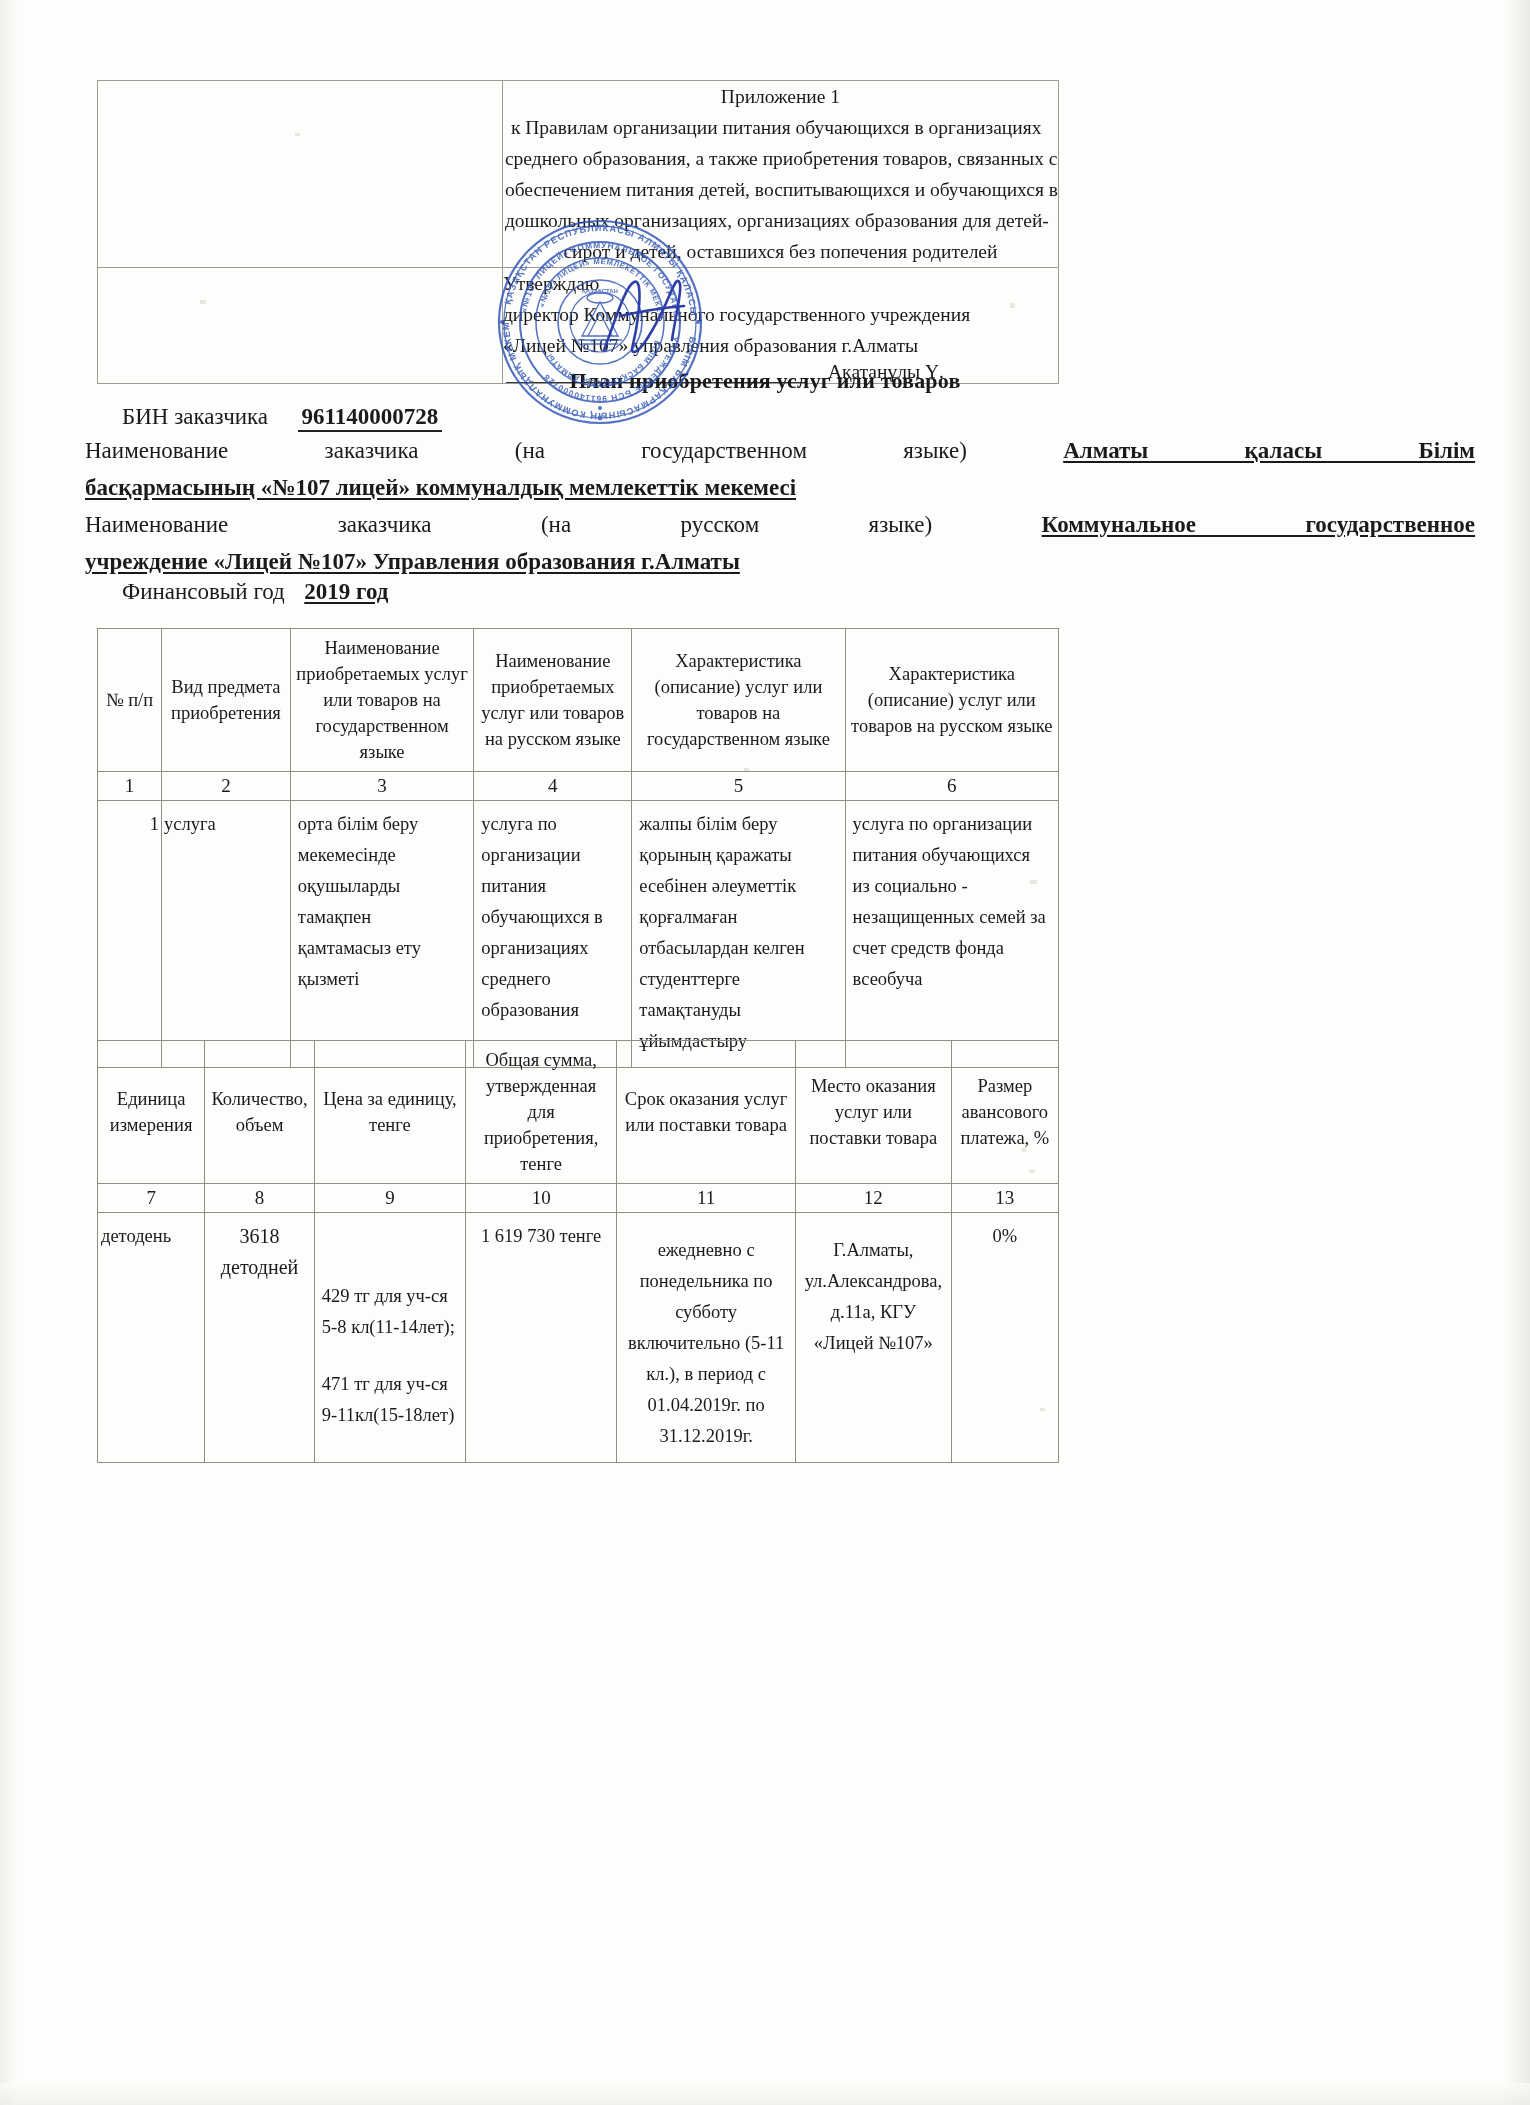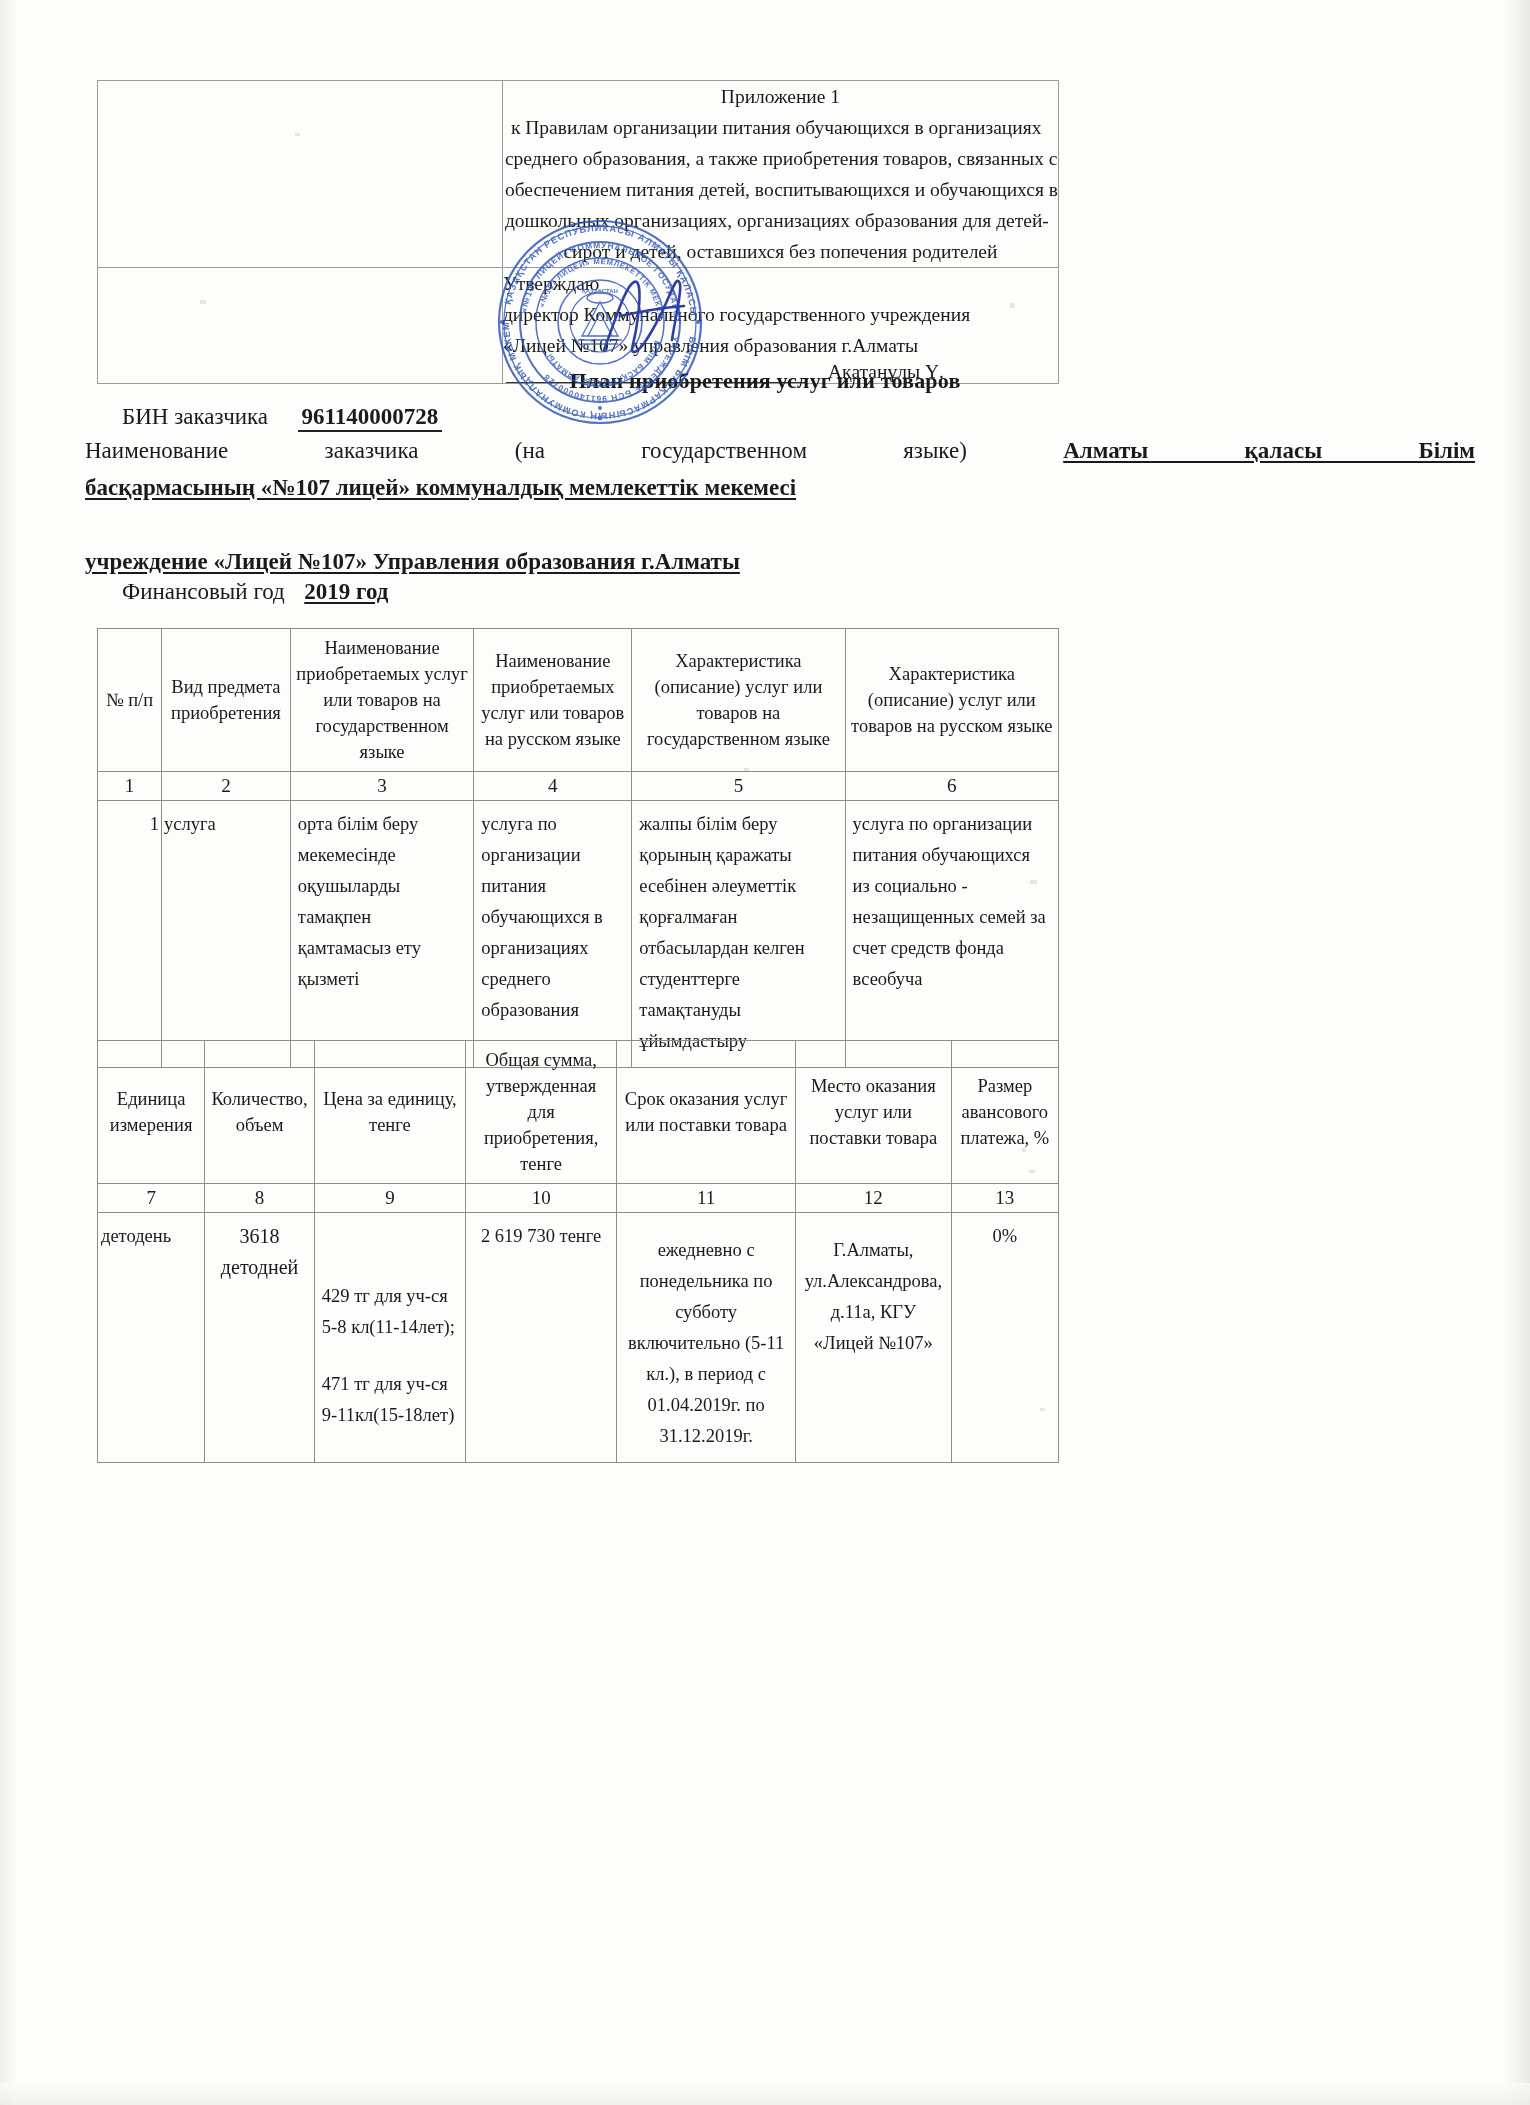--- a/index.html
+++ b/index.html
@@ -223,20 +223,24 @@
   </div>
 
   <div class="field-line f-kaz">
     <span>Наименование заказчика (на государственном языке)</span>
     <span class="val">Алматы қаласы Білім</span>
   </div>
   <div class="field-line f-kaz2">
     <span class="val">басқармасының «№107 лицей»  коммуналдық мемлекеттік мекемесі</span>
   </div>
 
+  <div class="field-line f-rus">
+    <span>Наименование заказчика (на русском языке)</span>
+    <span class="val">Коммунальное государственное</span>
+  </div>
   <div class="field-line f-rus2">
     <span class="val">учреждение «Лицей №107» Управления образования г.Алматы</span>
   </div>
 
   <div class="field-line f-year">
     <span>Финансовый год</span>
     <span style="display:inline-block;width:8px;"></span>
     <span class="val">2019 год</span>
   </div>
 
@@ -289,21 +293,21 @@
       <td class="numrow">12</td>
       <td class="numrow">13</td>
     </tr>
     <tr>
       <td class="cell" style="padding-left:3px;">детодень</td>
       <td class="cell c-center qty-big">3618 детодней</td>
       <td class="cell">
         <div style="margin-top:60px;">429 тг для уч-ся 5-8 кл(11-14лет);</div>
         <div style="margin-top:26px;">471 тг для уч-ся 9-11кл(15-18лет)</div>
       </td>
-      <td class="cell c-mid c-center">2 619 730  тенге</td>
+      <td class="cell c-mid c-center">1 619 730  тенге</td>
       <td class="cell c-center" style="padding-top:22px;">ежедневно с понедельника по субботу включительно (5-11 кл.),  в период с 01.04.2019г. по 31.12.2019г.</td>
       <td class="cell c-center" style="padding-top:22px;">Г.Алматы, ул.Александрова, д.11а, КГУ «Лицей №107»</td>
       <td class="cell c-mid c-center">0%</td>
     </tr>
   </tbody>
     </table>
 
   <svg class="stamp" viewBox="0 0 208 208">
     <defs>
       <path id="arcOuter" d="M 104,104 m -91,0 a 91,91 0 1 1 182,0" fill="none"></path>

